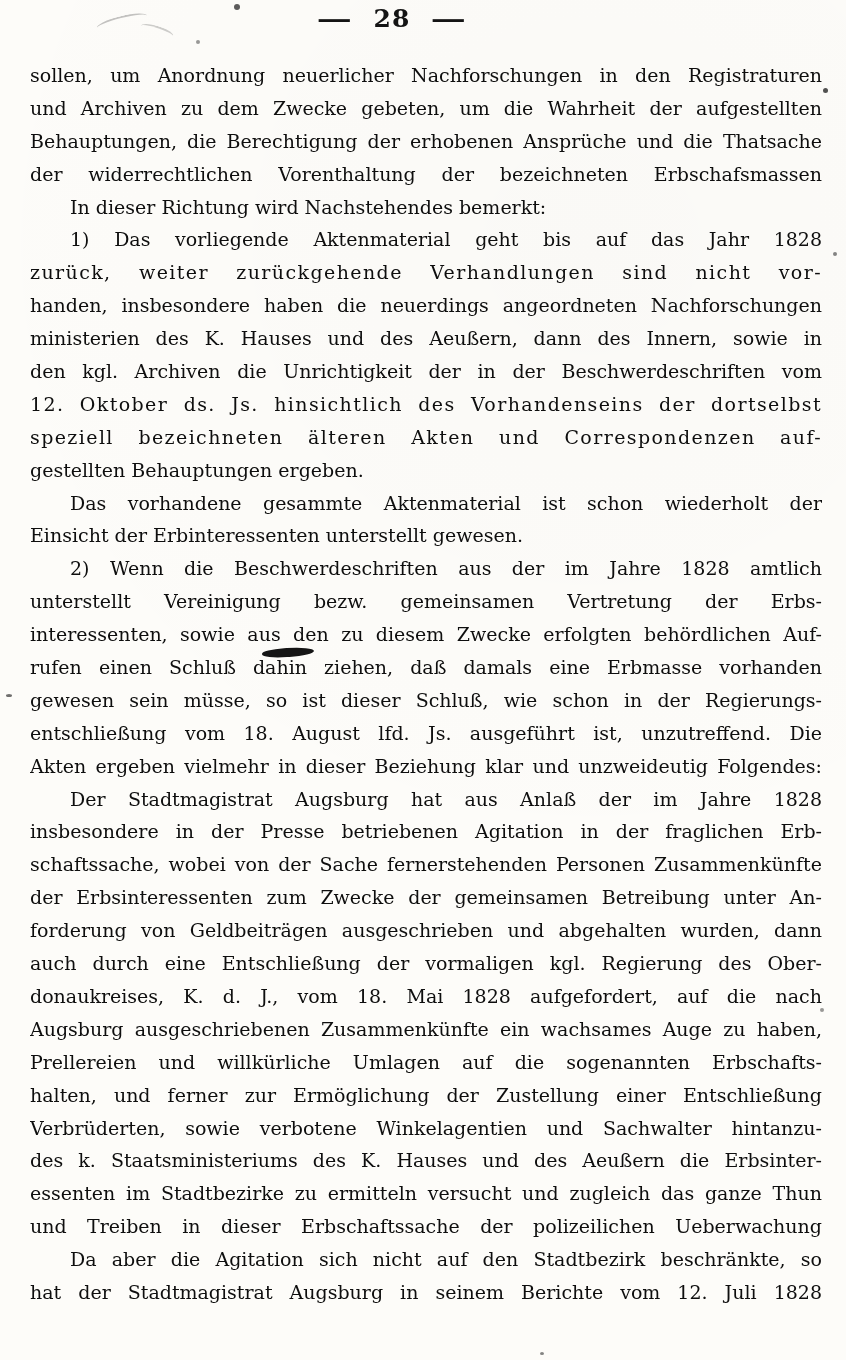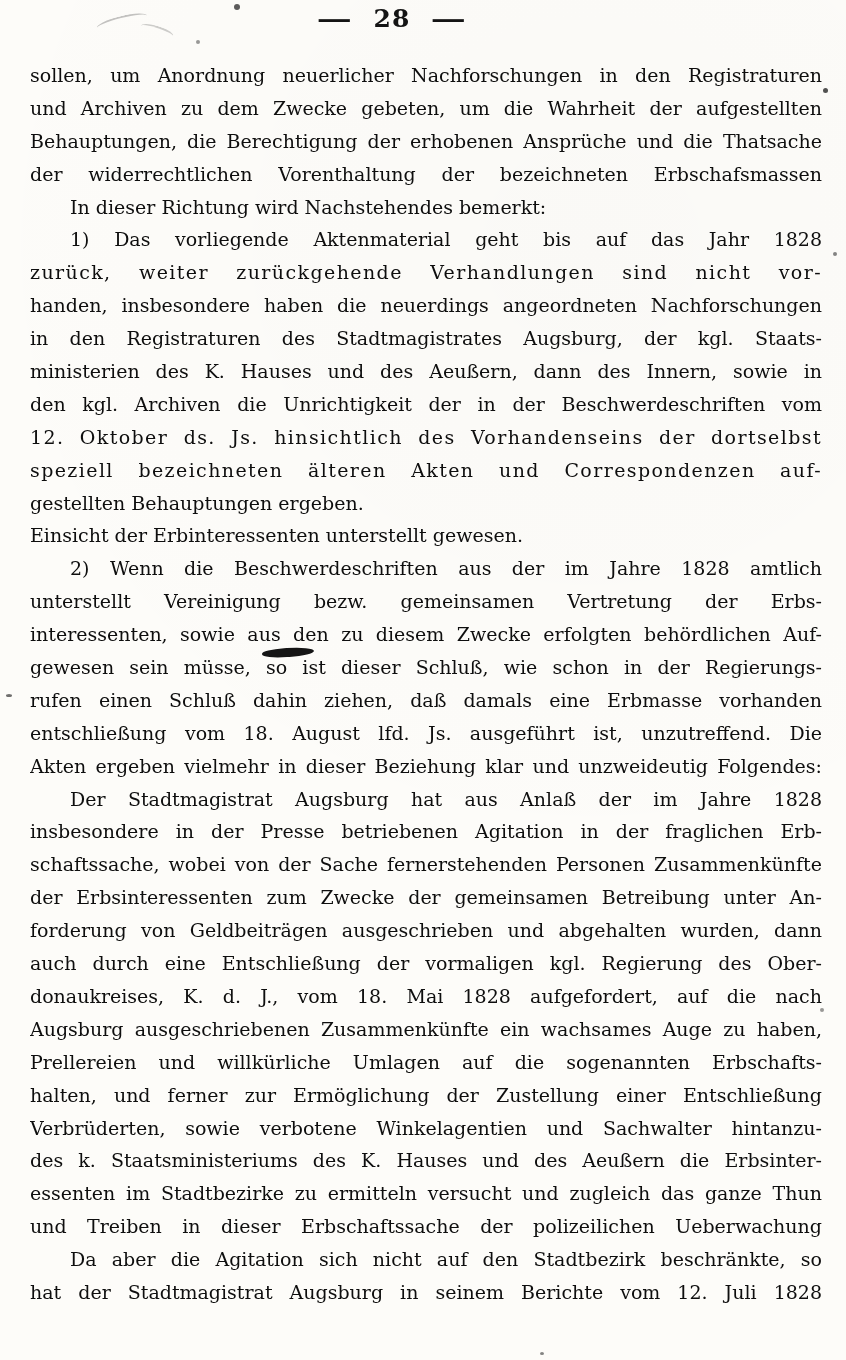--- a/index.html
+++ b/index.html
@@ -110,32 +110,32 @@
   <div class="page-body">
 
   <div class="line">sollen, um Anordnung neuerlicher Nachforschungen in den Registraturen</div>
       <div class="line">und Archiven zu dem Zwecke gebeten, um die Wahrheit der aufgestellten</div>
       <div class="line">Behauptungen, die Berechtigung der erhobenen Ansprüche und die Thatsache</div>
       <div class="line">der widerrechtlichen Vorenthaltung der bezeichneten Erbschafsmassen darzuthun.</div>
       <div class="line indent short">In dieser Richtung wird Nachstehendes bemerkt:</div>
       <div class="line indent">1) Das vorliegende Aktenmaterial geht bis auf das Jahr 1828</div>
       <div class="line sperr">zurück, weiter zurückgehende Verhandlungen sind nicht vor-</div>
       <div class="line">handen, insbesondere haben die neuerdings angeordneten Nachforschungen</div>
-      <div class="line">in den Registraturen des Stadtmagistrates Augsburg, der kgl. Staats-</div>
       <div class="line">ministerien des K. Hauses und des Aeußern, dann des Innern, sowie in</div>
       <div class="line">den kgl. Archiven die Unrichtigkeit der in der Beschwerdeschriften vom</div>
       <div class="line sperr">12. Oktober ds. Js. hinsichtlich des Vorhandenseins der dortselbst</div>
       <div class="line sperr">speziell bezeichneten älteren Akten und Correspondenzen auf-</div>
       <div class="line short">gestellten Behauptungen ergeben.</div>
+      <div class="line indent">Das vorhandene gesammte Aktenmaterial ist schon wiederholt der</div>
       <div class="line short">Einsicht der Erbinteressenten unterstellt gewesen.</div>
       <div class="line indent">2) Wenn die Beschwerdeschriften aus der im Jahre 1828 amtlich</div>
       <div class="line">unterstellt Vereinigung bezw. gemeinsamen Vertretung der Erbs-</div>
       <div class="line">interessenten, sowie aus den zu diesem Zwecke erfolgten behördlichen Auf-</div>
+      <div class="line">rufen einen Schluß dahin ziehen, daß damals eine Erbmasse vorhanden</div>
       <div class="line">gewesen sein müsse, so ist dieser Schluß, wie schon in der Regierungs-</div>
-      <div class="line">rufen einen Schluß dahin ziehen, daß damals eine Erbmasse vorhanden</div>
       <div class="line">entschließung vom 18. August lfd. Js. ausgeführt ist, unzutreffend.  Die</div>
       <div class="line">Akten ergeben vielmehr in dieser Beziehung klar und unzweideutig Folgendes:</div>
       <div class="line indent">Der Stadtmagistrat Augsburg hat aus Anlaß der im Jahre 1828</div>
       <div class="line">insbesondere in der Presse betriebenen Agitation in der fraglichen Erb-</div>
       <div class="line">schaftssache, wobei von der Sache fernerstehenden Personen Zusammenkünfte</div>
       <div class="line">der Erbsinteressenten zum Zwecke der gemeinsamen Betreibung unter An-</div>
       <div class="line">forderung von Geldbeiträgen ausgeschrieben und abgehalten wurden, dann</div>
       <div class="line">auch durch eine Entschließung der vormaligen kgl. Regierung des Ober-</div>
       <div class="line">donaukreises, K. d. J., vom 18. Mai 1828 aufgefordert, auf die nach</div>
       <div class="line">Augsburg ausgeschriebenen Zusammenkünfte ein wachsames Auge zu haben,</div>

